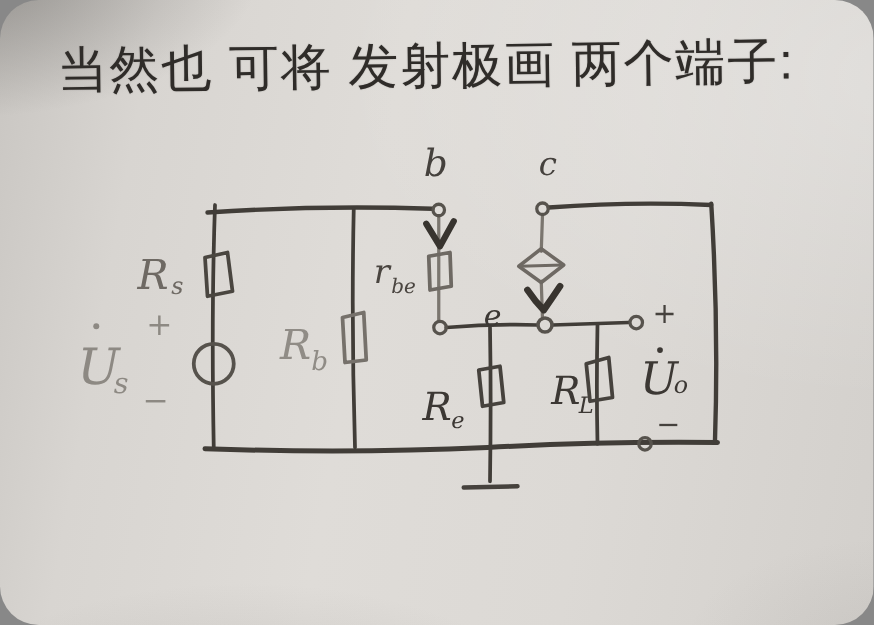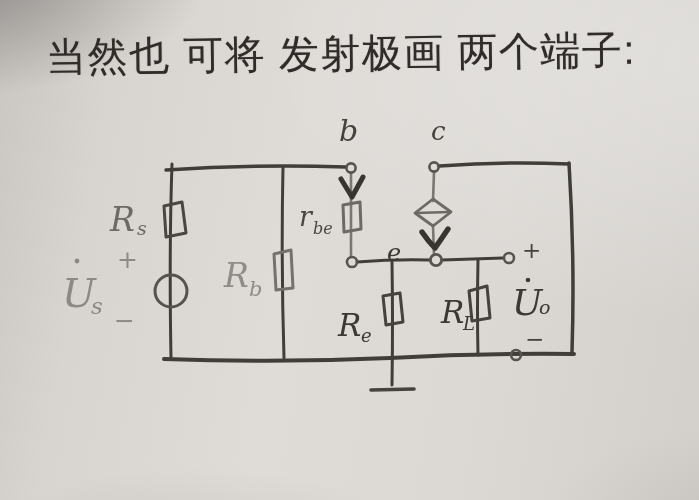--- a/index.html
+++ b/index.html
@@ -5,20 +5,21 @@
   html,body{margin:0;padding:0;background:#888;}
   #paper{
     position:relative;width:699px;height:500px;overflow:hidden;
     background:
       radial-gradient(55% 40% at -4% -6%, rgba(60,58,55,0.42), rgba(60,58,55,0) 62%),
       radial-gradient(120% 95% at 104% 12%, rgba(255,255,255,0.28), rgba(255,255,255,0) 55%),
       radial-gradient(60% 38% at 28% 116%, rgba(95,92,88,0.17), rgba(95,92,88,0) 60%),
       radial-gradient(40% 30% at 102% 104%, rgba(110,108,104,0.10), rgba(110,108,104,0) 60%),
       linear-gradient(100deg, #c9c6c2 0%, #d8d5d1 16%, #dfdcd8 42%, #dcd9d5 68%, #d3d0cc 100%);
     font-family:"Liberation Sans", sans-serif;
+    border-radius:31px;
   }
   #title{
     position:absolute;left:46px;top:28px;width:620px;
     font-size:40px;line-height:50px;letter-spacing:1.5px;
     color:#2f2c29;transform:rotate(-0.7deg);
     text-shadow:0 0 1px rgba(47,44,41,0.35);
     white-space:nowrap;
   }
   svg{position:absolute;left:0;top:0;}
   svg text{font-family:"DejaVu Serif", serif;font-style:italic;}

